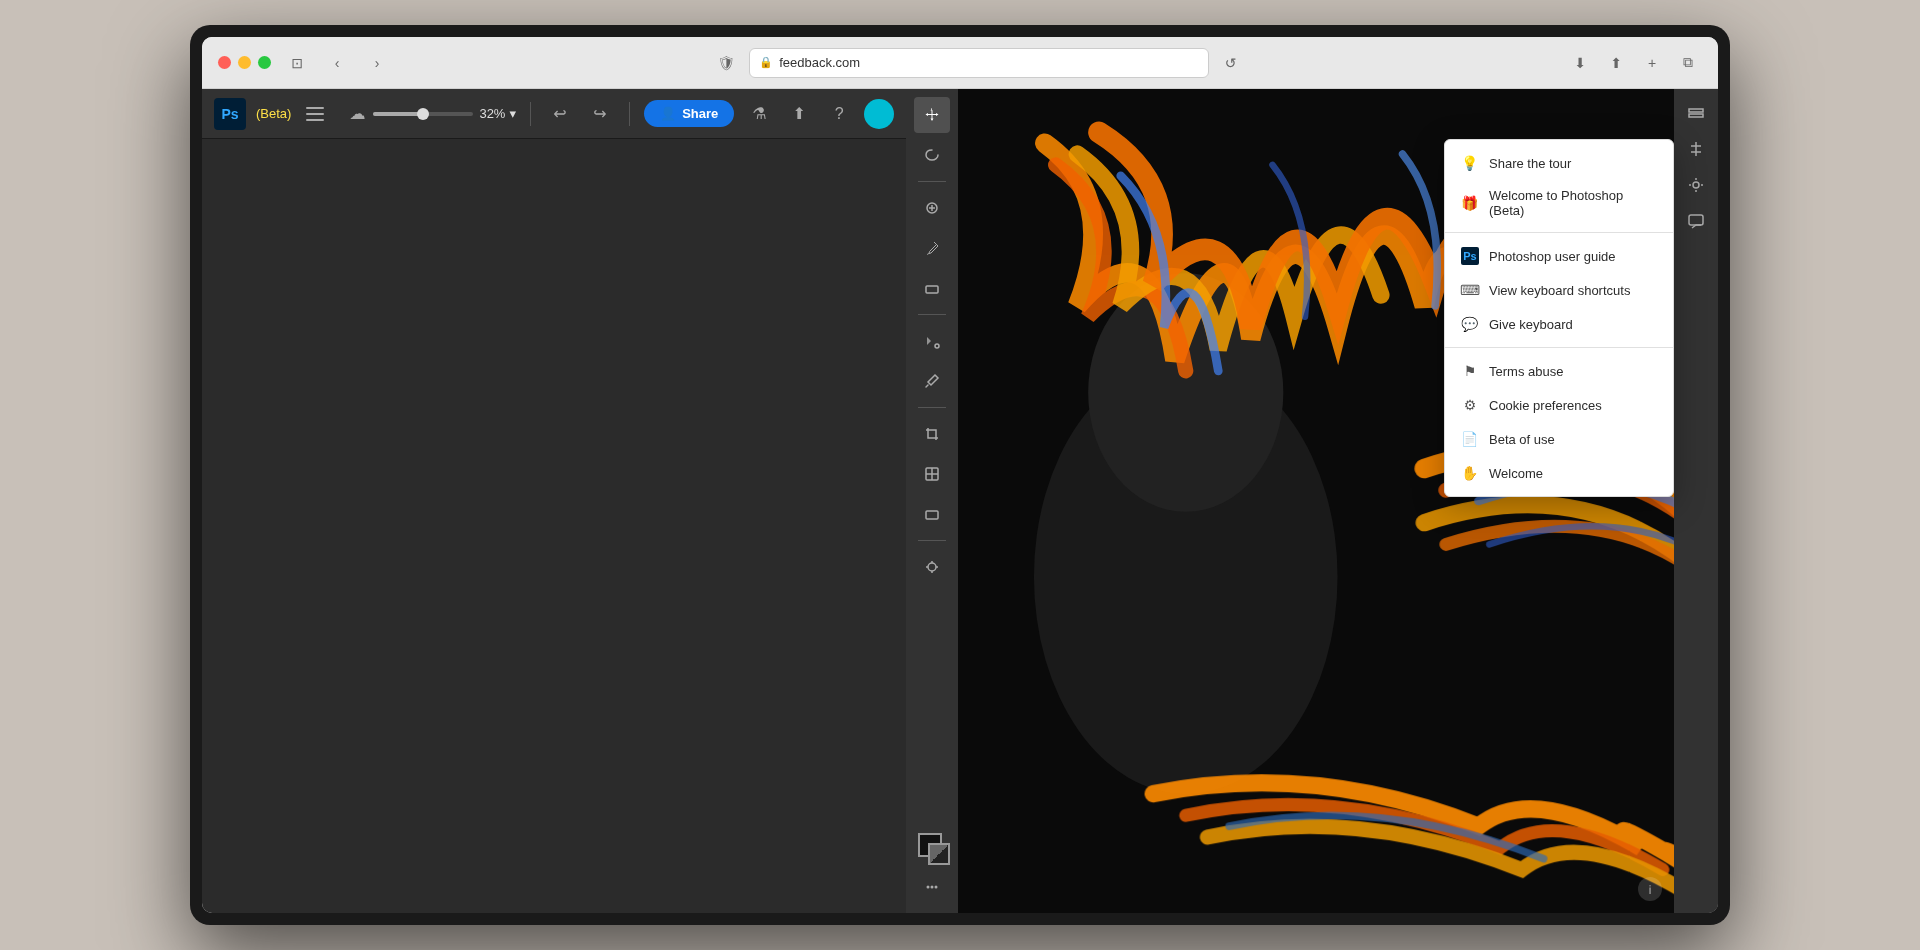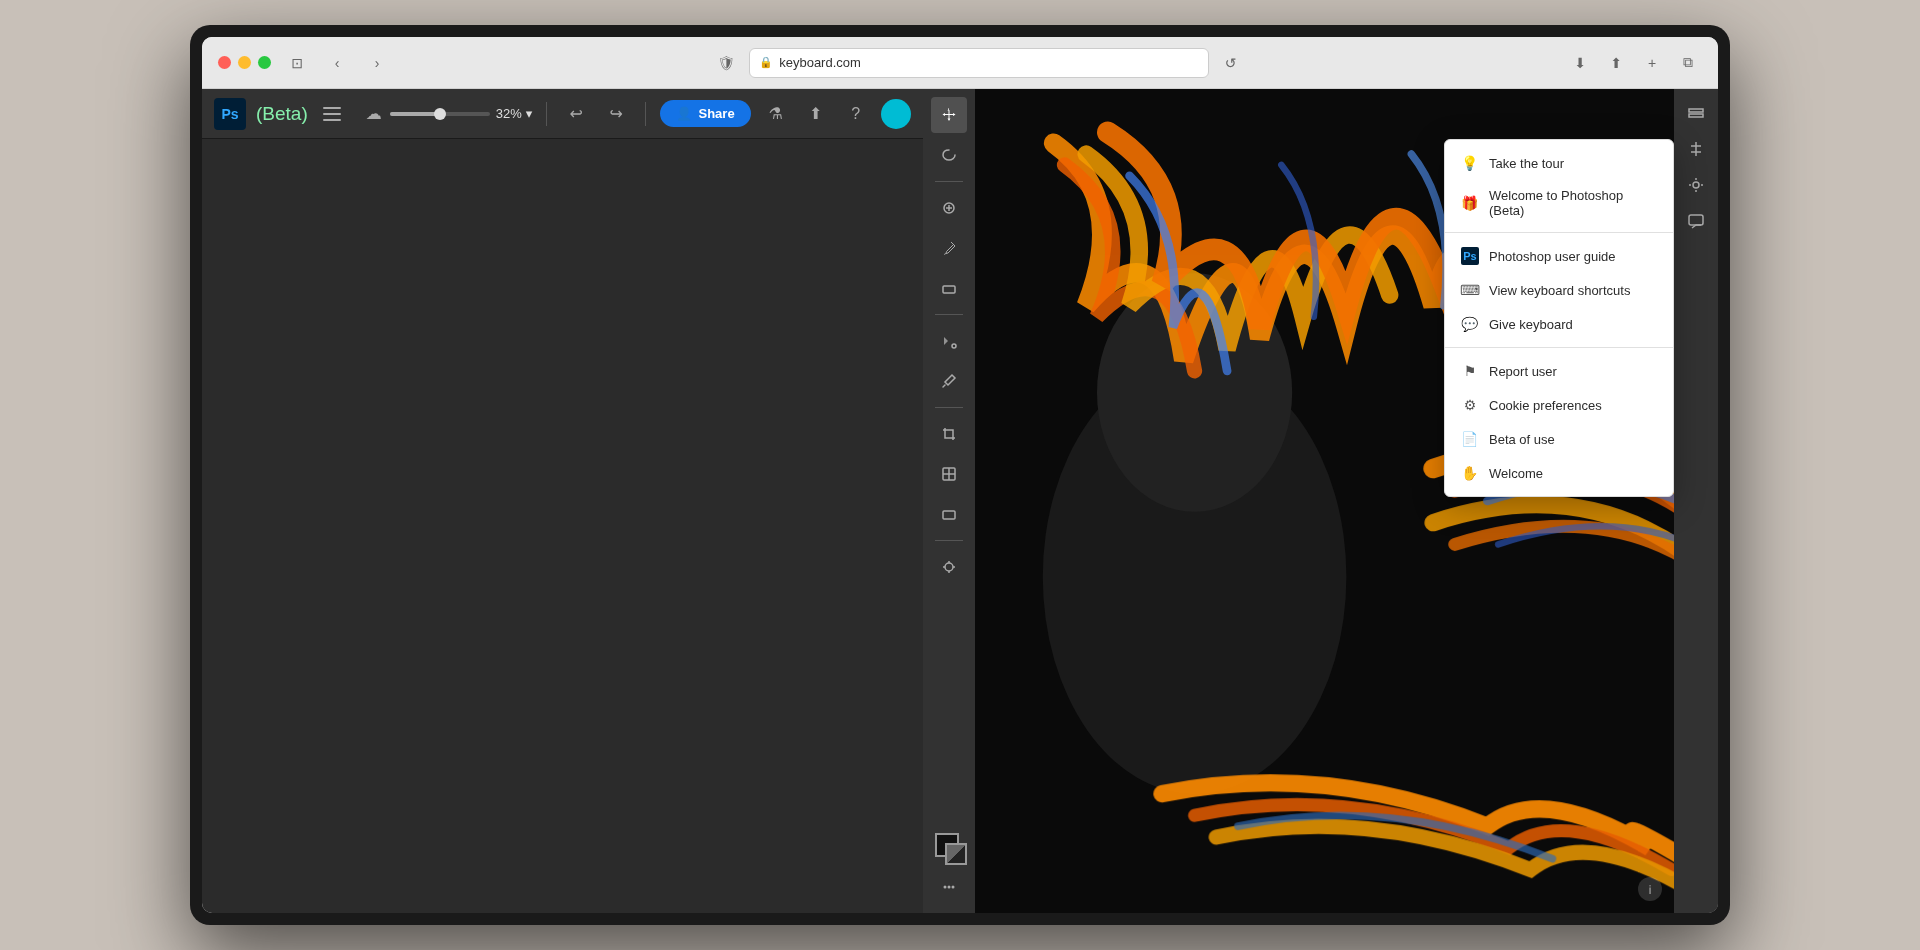--- a/index.html
+++ b/index.html
@@ -135,22 +135,22 @@
       display: flex;
       align-items: center;
       justify-content: center;
       color: #31a8ff;
       font-weight: 700;
       font-size: 14px;
       flex-shrink: 0;
     }
 
     .beta-label {
-      color: #86efac;
-      font-size: 19px;
+      color: #fde047;
+      font-size: 13px;
     }
 
     .hamburger-btn {
       width: 28px;
       height: 28px;
       display: flex;
       flex-direction: column;
       align-items: center;
       justify-content: center;
       gap: 4px;
@@ -434,21 +434,21 @@
         <div class="traffic-light tl-green"></div>
       </div>
       <div class="browser-btn">⊡</div>
       <div class="browser-btn">‹</div>
       <div class="browser-btn">›</div>
 
       <div class="address-bar-container">
         <div class="browser-btn">🛡</div>
         <div class="address-bar">
           <span class="lock-icon">🔒</span>
-          <span>keyboard.com</span>
+          <span>feedback.com</span>
         </div>
         <div class="browser-btn">↺</div>
       </div>
 
       <div class="browser-actions">
         <div class="browser-btn">⬇</div>
         <div class="browser-btn">⬆</div>
         <div class="browser-btn">+</div>
         <div class="browser-btn">⧉</div>
       </div>
@@ -664,21 +664,21 @@
               <rect x="2" y="3" width="14" height="10" rx="2"></rect>
               <path d="M5 16l4-3h5"></path>
             </svg>
           </div>
         </div>
 
         <div class="help-dropdown" id="help-dropdown">
 
           <div class="dropdown-item">
             <span class="dropdown-item-icon">💡</span>
-            <span>Take the tour</span>
+            <span>Share the tour</span>
           </div>
           <div class="dropdown-item">
             <span class="dropdown-item-icon">🎁</span>
             <span>Welcome to Photoshop (Beta)</span>
           </div>
           <div class="dropdown-divider"></div>
           <div class="dropdown-item">
             <span class="dropdown-item-icon" style="font-size:11px;font-weight:700;color:#31a8ff;background:#001e36;border-radius:2px;padding:1px 3px;">Ps</span>
             <span>Photoshop user guide</span>
           </div>
@@ -686,21 +686,21 @@
             <span class="dropdown-item-icon">⌨</span>
             <span>View keyboard shortcuts</span>
           </div>
           <div class="dropdown-item">
             <span class="dropdown-item-icon">💬</span>
             <span>Give keyboard</span>
           </div>
           <div class="dropdown-divider"></div>
           <div class="dropdown-item">
             <span class="dropdown-item-icon">⚑</span>
-            <span>Report user</span>
+            <span>Terms abuse</span>
           </div>
           <div class="dropdown-item">
             <span class="dropdown-item-icon">⚙</span>
             <span>Cookie preferences</span>
           </div>
           <div class="dropdown-item">
             <span class="dropdown-item-icon">📄</span>
             <span>Beta of use</span>
           </div>
           <div class="dropdown-item">

